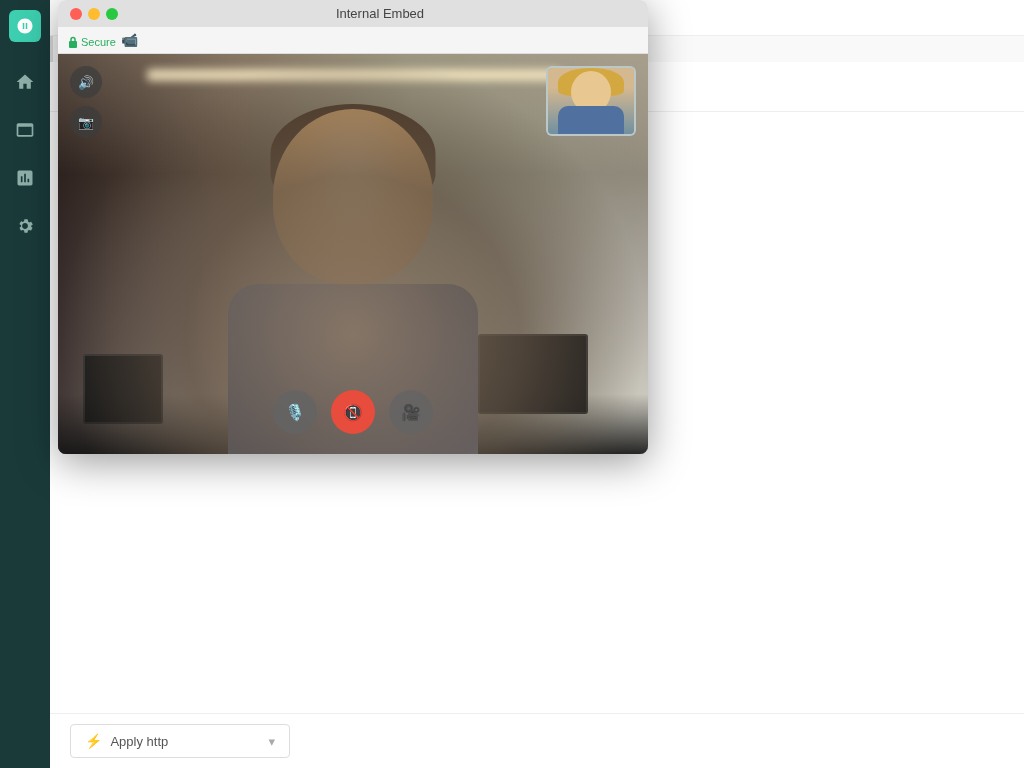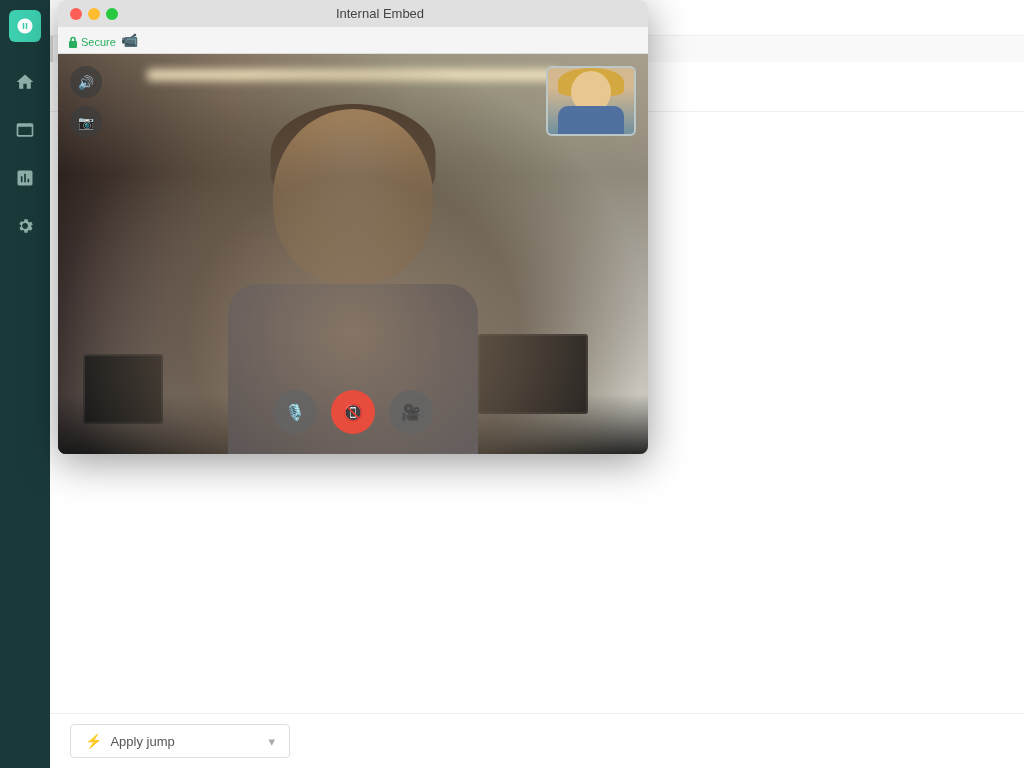--- a/index.html
+++ b/index.html
@@ -467,21 +467,21 @@
           <span>Is this possible?</span>
         </div>
       </div>
     </div>
 
   </div>
 
   <div class="apply-macro-bar">
     <div class="macro-dropdown">
       <span class="bolt">⚡</span>
-      <span>Apply jump</span>
+      <span>Apply http</span>
       <span class="caret">▾</span>
     </div>
   </div>
 
   <div class="opentok-popup">
 
     <div class="popup-titlebar">
       <div class="traffic-light tl-red"></div>
       <div class="traffic-light tl-yellow"></div>
       <div class="traffic-light tl-green"></div>

